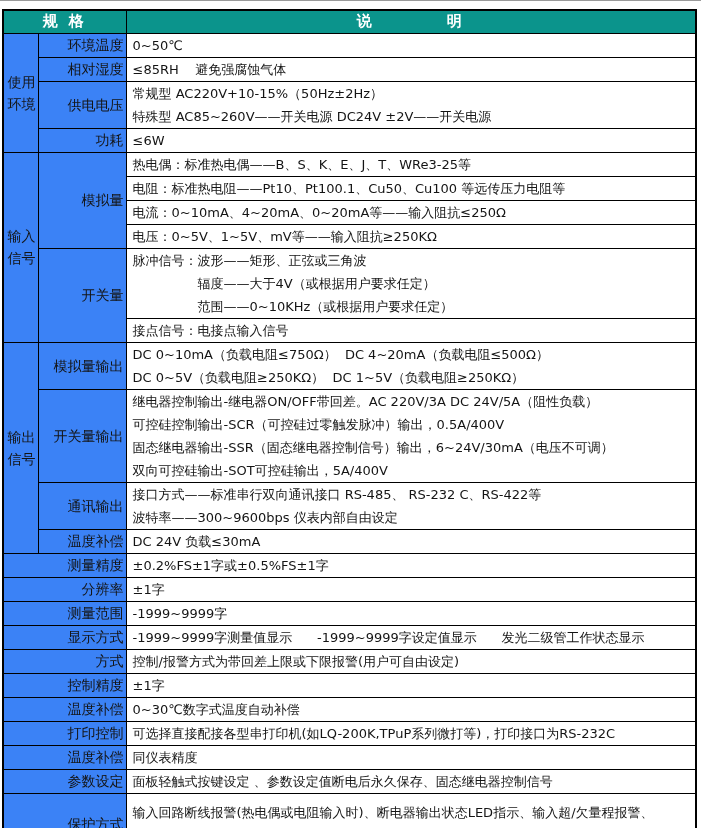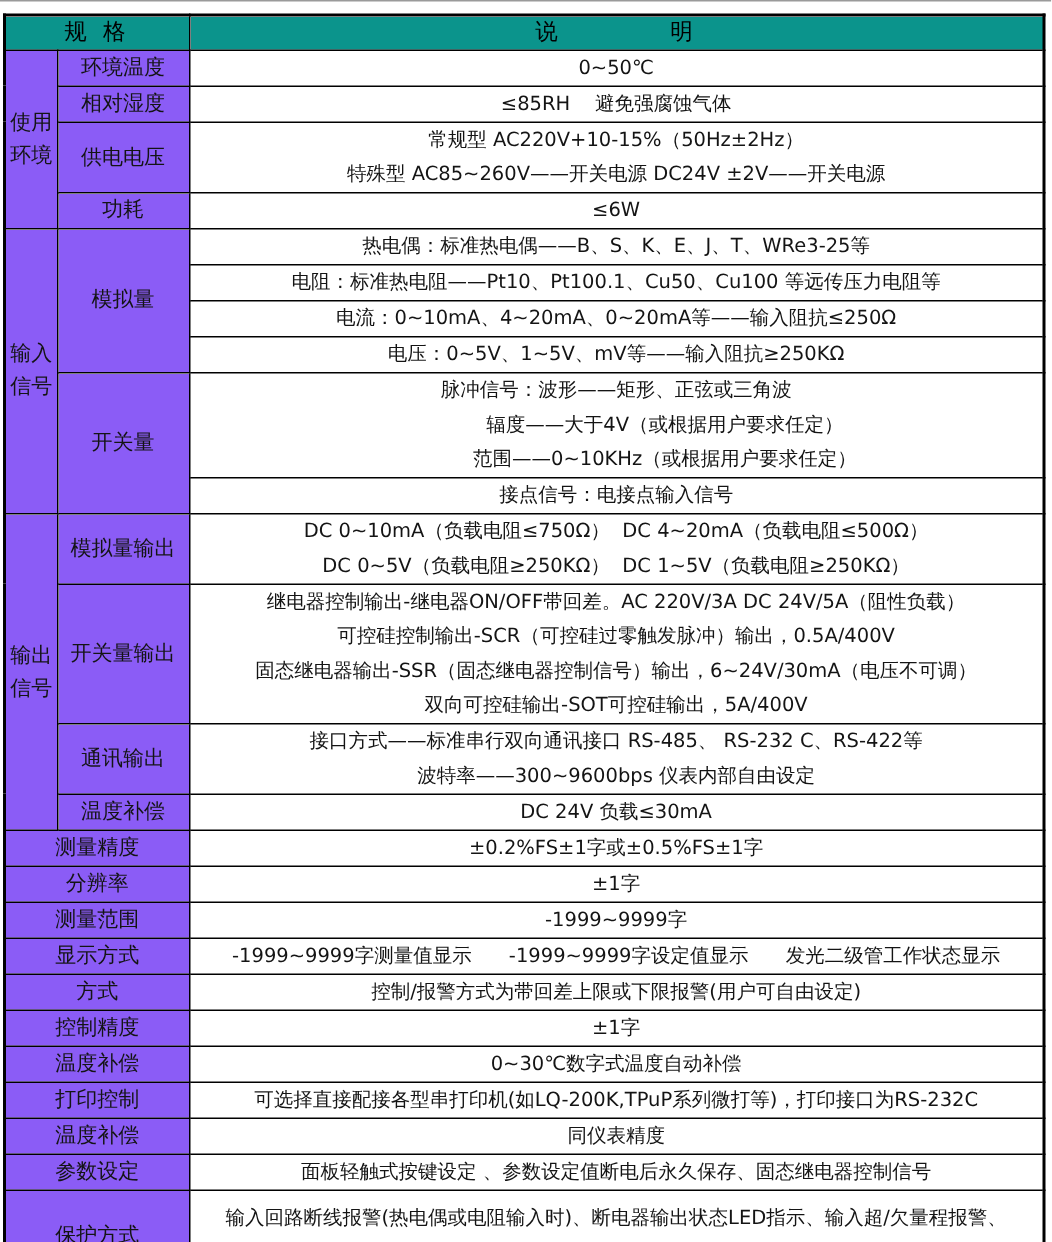--- a/index.html
+++ b/index.html
@@ -29,40 +29,40 @@
     vertical-align:middle;
     overflow:hidden;
   }
   tr.h1{height:23px;}
   tr.h2{height:46px;}
   tr.h3{height:69px;}
   tr.h4{height:92px;}
   tr.hlast{height:62px;}
   td.hdr{
     background:#0b948c;
-    color:#000000;
+    color:#ffffff;
     text-align:center;
     font-size:15px;
     letter-spacing:3px;
-    font-weight:normal;
+    font-weight:bold;
   }
   td.cat,td.lbl{
-    background:#8b5cf6;
-    text-align:center;
+    background:#3b82f6;
+    text-align:right;
     font-size:14px;
     line-height:22px;
     padding:0 2px;
     white-space:pre-wrap;
   }
   td.val{
     background:#ffffff;
     font-size:13px;
     line-height:23px;
     white-space:pre-wrap;
-    text-align:center;
+    text-align:left;
   }
 </style>
 </head>
 <body>
 
 <div class="page">
   <table class="spec">
     <colgroup>
         <col class="c-cat">
         <col class="c-sub">

